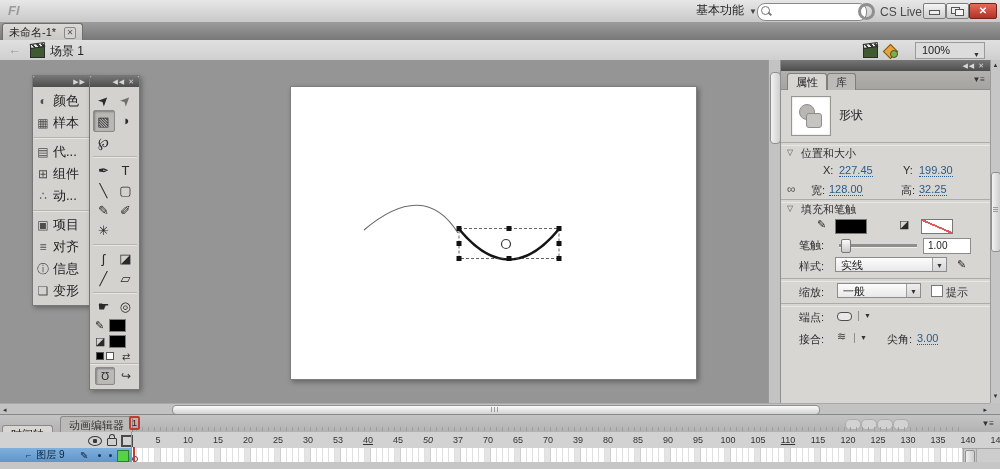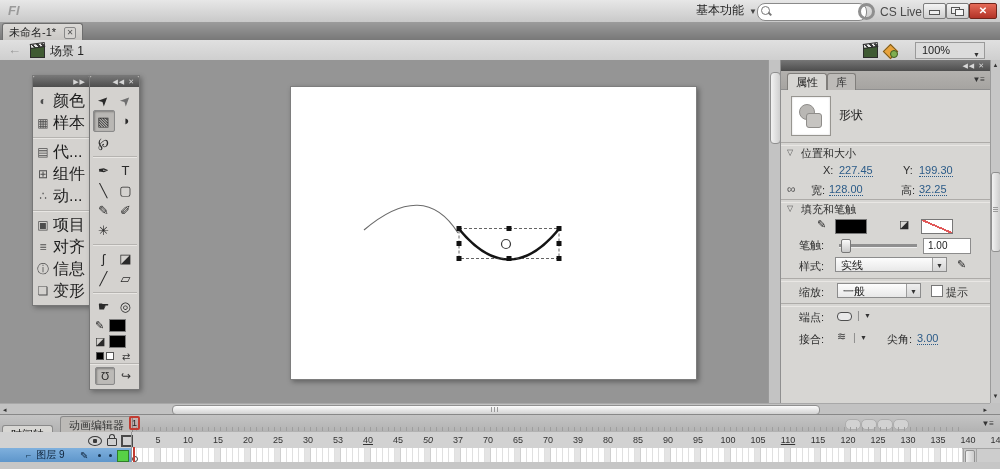--- a/index.html
+++ b/index.html
@@ -46,21 +46,21 @@
   #canvas{position:absolute;left:290px;top:26px;width:405px;height:292px;background:#fff;border:1px solid #7e7e7e;box-shadow:2px 2px 5px rgba(0,0,0,.35);}
   #stage-vscroll{position:absolute;left:768px;top:0;width:12px;height:343px;background:#c3c3c3;border-left:1px solid #9a9a9a;}
   #stage-vscroll .thumb{position:absolute;left:1px;top:12px;width:9px;height:70px;background:linear-gradient(90deg,#f2f2f2,#cfcfcf);border:1px solid #8f8f8f;border-radius:4px;}
   
   .float-head{height:11px;background:linear-gradient(#767676,#4d4d4d);color:#d6d6d6;font-size:7px;line-height:11px;text-align:right;padding:0 4px;letter-spacing:1px;border-radius:2px 2px 0 0;}
   #left-dock{position:absolute;left:32px;top:15px;width:57px;background:#d4d2cf;border:1px solid #777;box-shadow:2px 2px 5px rgba(0,0,0,.3);}
   .dock-group{padding:3px 0;border-bottom:1px solid #b5b3b0;box-shadow:0 1px 0 #e8e6e3;}
   .dock-group:last-child{border-bottom:none;box-shadow:none;}
   .dock-item{height:22px;display:flex;align-items:center;cursor:default;}
   .dock-ic{width:20px;text-align:center;font-size:12px;color:#4e4e4e;}
-  .dock-lb{font-size:16px;color:#1e1e1e;}
+  .dock-lb{font-size:13px;color:#1e1e1e;}
   #tool-palette{position:absolute;left:89px;top:15px;width:49px;background:#d4d2cf;border:1px solid #777;box-shadow:2px 2px 5px rgba(0,0,0,.3);}
   #tool-grid{display:grid;grid-template-columns:22px 22px;justify-content:center;padding:3px 0 1px;}
   .tool-cell{height:20px;display:flex;align-items:center;justify-content:center;border-radius:2px;}
   .tool-cell.active{background:#b9b7b4;border:1px solid #8a8a8a;box-shadow:inset 1px 1px 2px rgba(0,0,0,.3);}
   .tg{font-size:13px;color:#2a2a2a;line-height:1;}
   .tg.light{color:#6f6f6f;}
   .tool-sep{grid-column:1/-1;height:4px;border-bottom:1px solid #b5b3b0;box-shadow:0 1px 0 #e8e6e3;margin-bottom:3px;}
   .swrow{display:flex;align-items:center;height:16px;padding-left:5px;}
   .swico{width:14px;font-size:11px;color:#2a2a2a;}
   .swatch{width:15px;height:11px;border:1px solid #7c7c7c;background:#000;}

